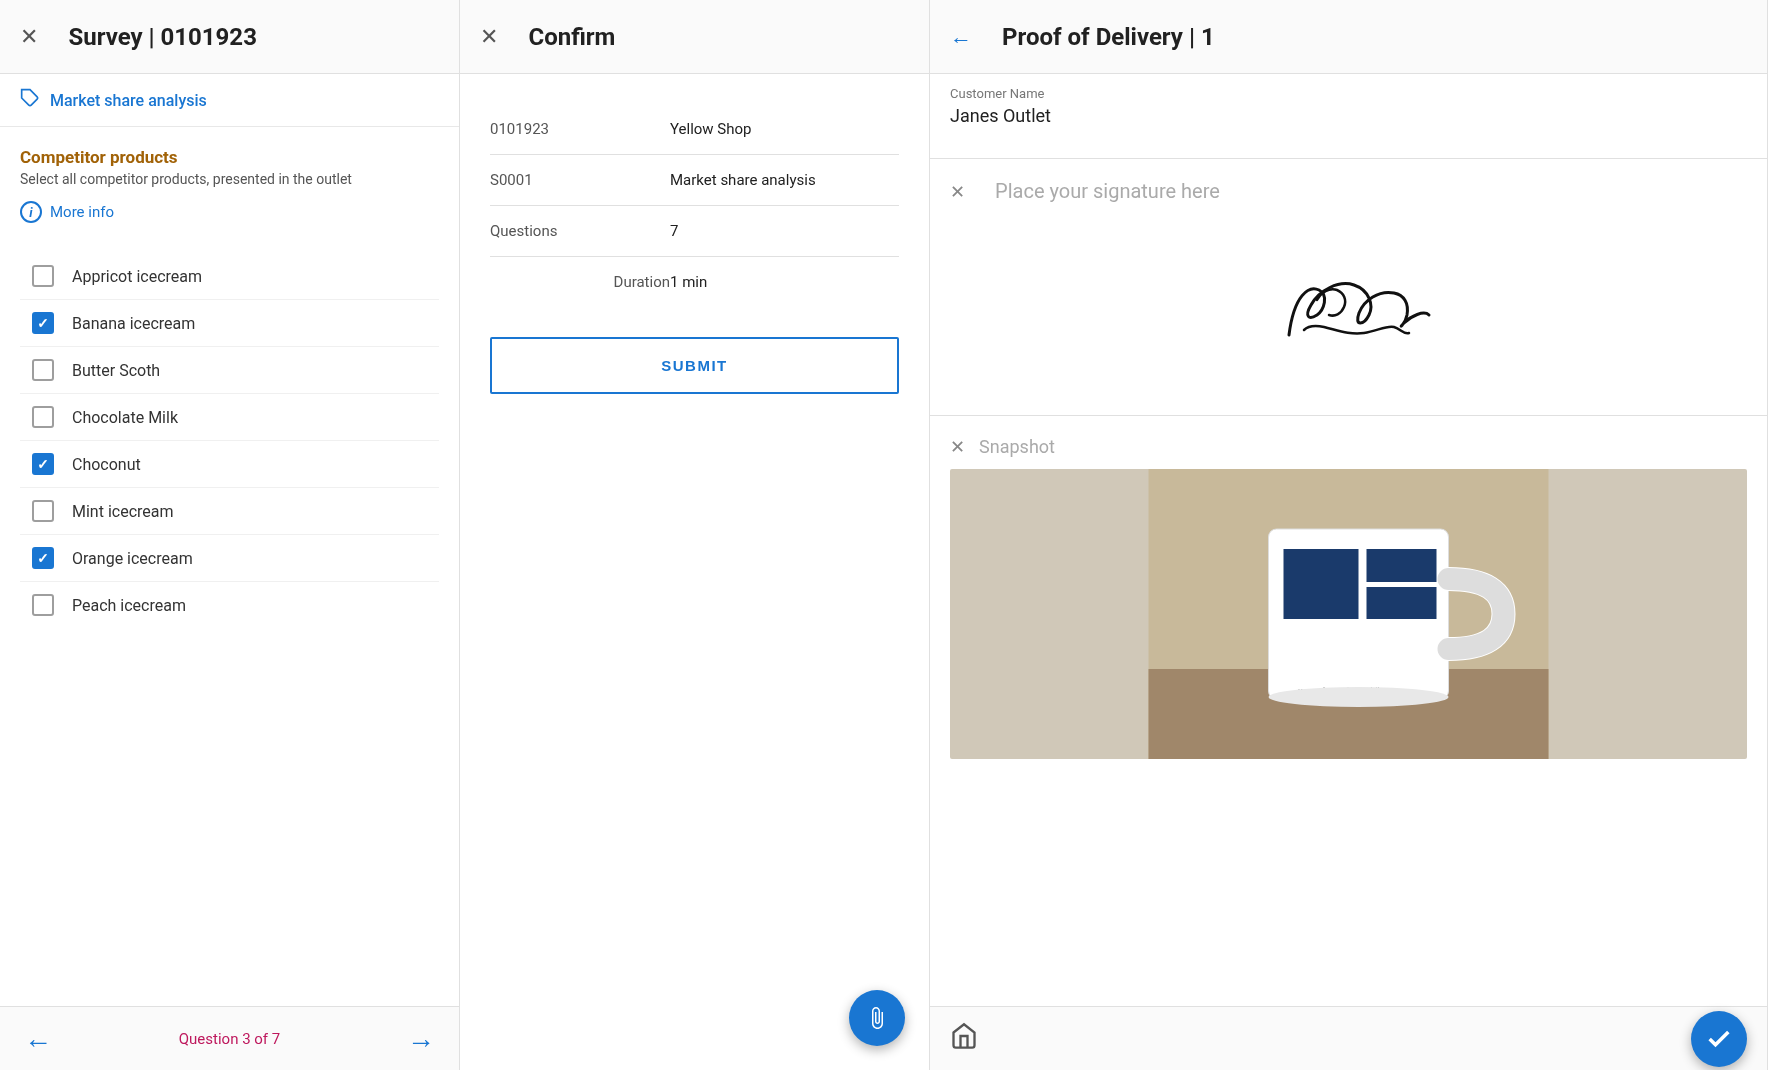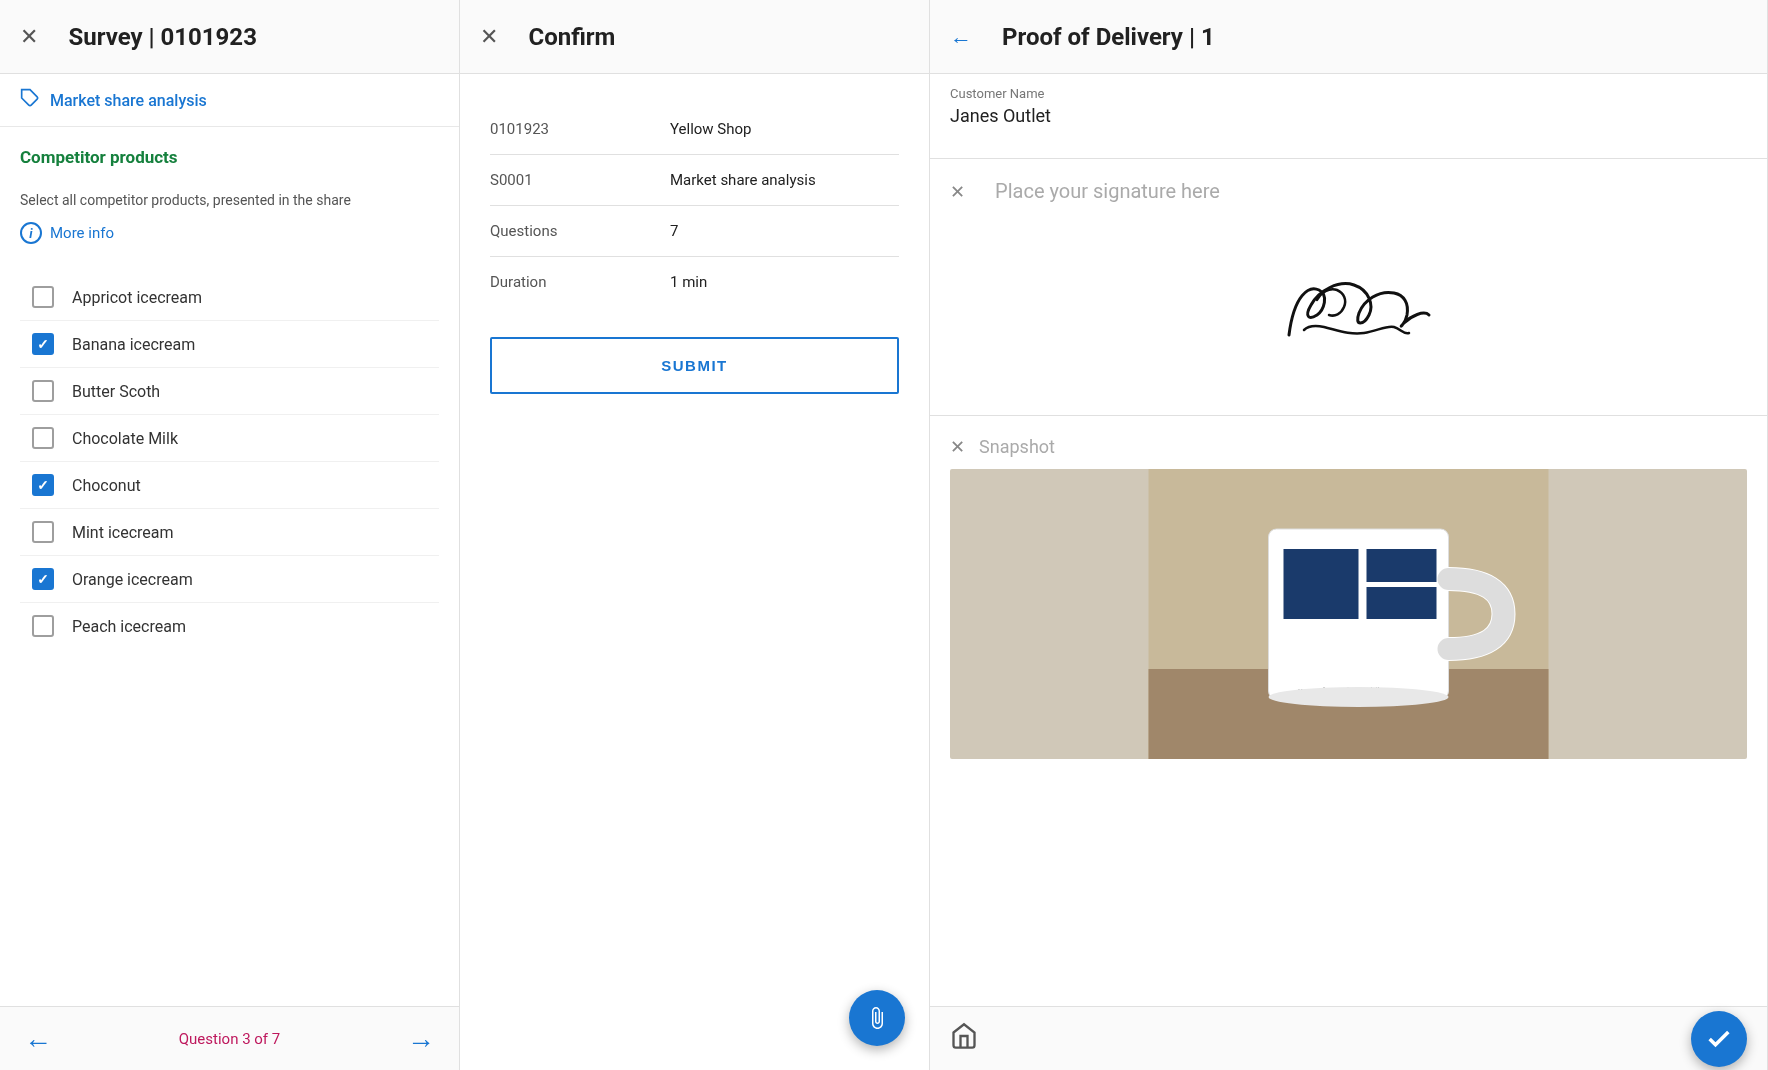--- a/index.html
+++ b/index.html
@@ -80,22 +80,22 @@
       font-weight: 500;
     }
 
     .section-content {
       padding: 20px 20px 10px;
     }
 
     .section-title {
       font-size: 17px;
       font-weight: 700;
-      color: #15803d;
-      margin-bottom: 25px;
+      color: #a16207;
+      margin-bottom: 4px;
     }
 
     .section-subtitle {
       font-size: 14px;
       color: #555;
       margin-bottom: 14px;
     }
 
     .more-info {
       display: flex;
@@ -199,20 +199,21 @@
     }
 
     .confirm-row {
       display: flex;
       padding: 16px 0;
       border-bottom: 1px solid #e0e0e0;
     }
 
     .confirm-row:last-of-type {
       border-bottom: none;
+      text-align: right;
     }
 
     .confirm-key {
       font-size: 15px;
       color: #555;
       width: 180px;
       flex-shrink: 0;
     }
 
     .confirm-value {
@@ -380,21 +381,21 @@
       <svg width="20" height="20" viewBox="0 0 24 24" fill="none" stroke="#1976d2" stroke-width="2">
         <path d="M20.59 13.41l-7.17 7.17a2 2 0 0 1-2.83 0L2 12V2h10l8.59 8.59a2 2 0 0 1 0 2.82z"></path>
         <line x1="7" y1="7" x2="7.01" y2="7"></line>
       </svg>
     </span>
     <span class="tag-label">Market share analysis</span>
   </div>
 
   <div class="section-content">
     <div class="section-title">Competitor products</div>
-    <div class="section-subtitle">Select all competitor products, presented in the share</div>
+    <div class="section-subtitle">Select all competitor products, presented in the outlet</div>
     <div class="more-info">
       <div class="info-icon">i</div>
       <span>More info</span>
     </div>
   </div>
 
   <div class="checkbox-list" id="checkbox-list">
   <div class="checkbox-item">
         <div class="checkbox-box"></div>
         <span class="checkbox-label">Appricot icecream</span>

